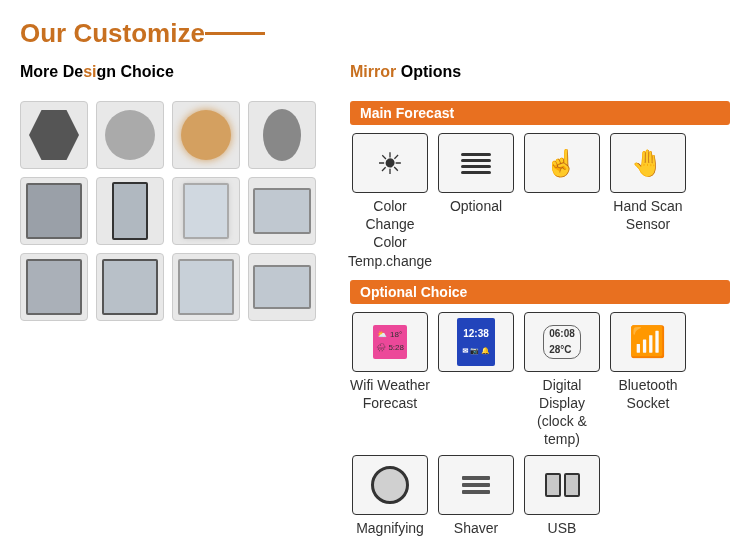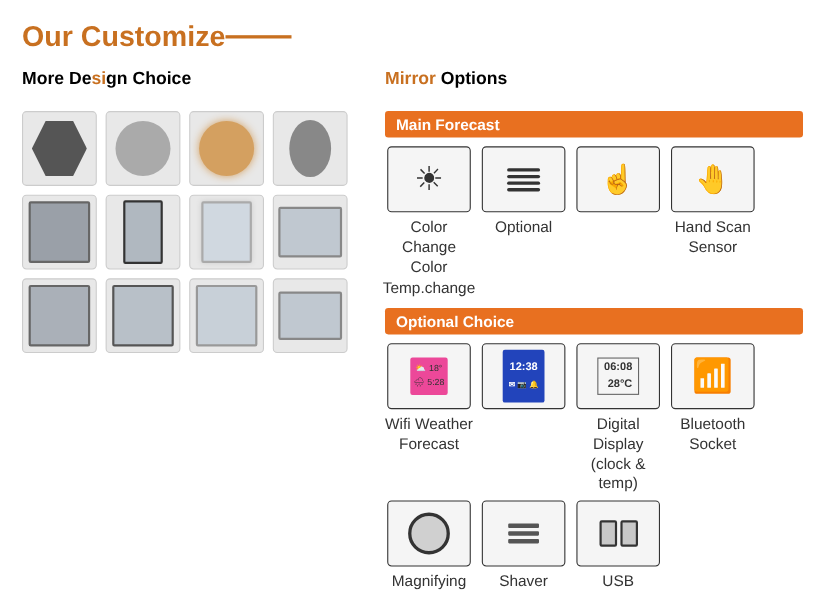--- a/index.html
+++ b/index.html
@@ -315,21 +315,21 @@
           </div>
 
           <div class="feature-item">
             <div class="feature-icon-box">
               <div style="background:#2244bb;padding:8px 5px;border-radius:2px;font-size:10px;font-weight:bold;color:#fff;text-align:center;line-height:1.6;">12:38<br><span style="font-size:7px;">✉ 📷 🔔</span></div>
             </div>
           </div>
 
           <div class="feature-item">
             <div class="feature-icon-box">
-              <div style="border:1.5px solid #666;padding:0 5px;border-radius:0;font-size:10px;font-weight:bold;color:#333;text-align:right;line-height:1.6;">06:08<br>28°C</div>
+              <div style="border:1.5px solid #666;padding:0 5px;border-radius:10px;font-size:10px;font-weight:bold;color:#333;text-align:left;line-height:1.6;">06:08<br>28°C</div>
             </div>
             <div class="feature-label">Digital Display<br>(clock &amp; temp)</div>
           </div>
 
           <div class="feature-item">
             <div class="feature-icon-box">
               <span style="font-size:30px;color:#333;">📶</span>
             </div>
             <div class="feature-label">Bluetooth Socket</div>
           </div>

